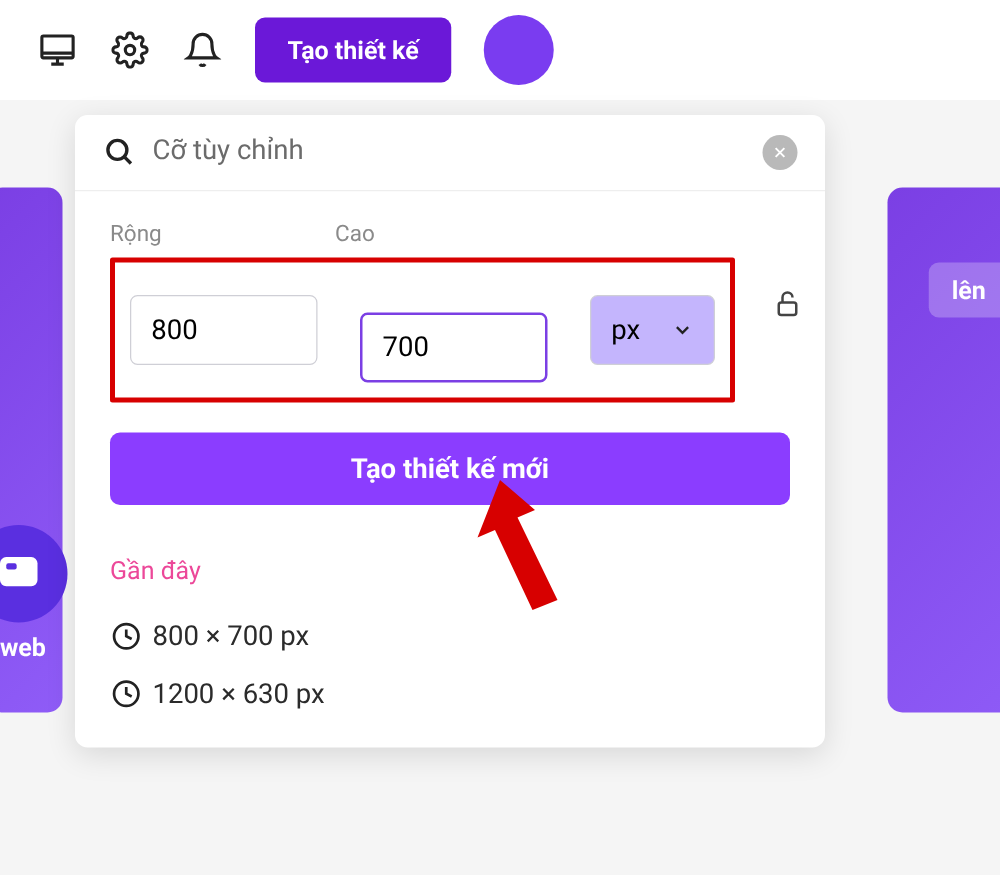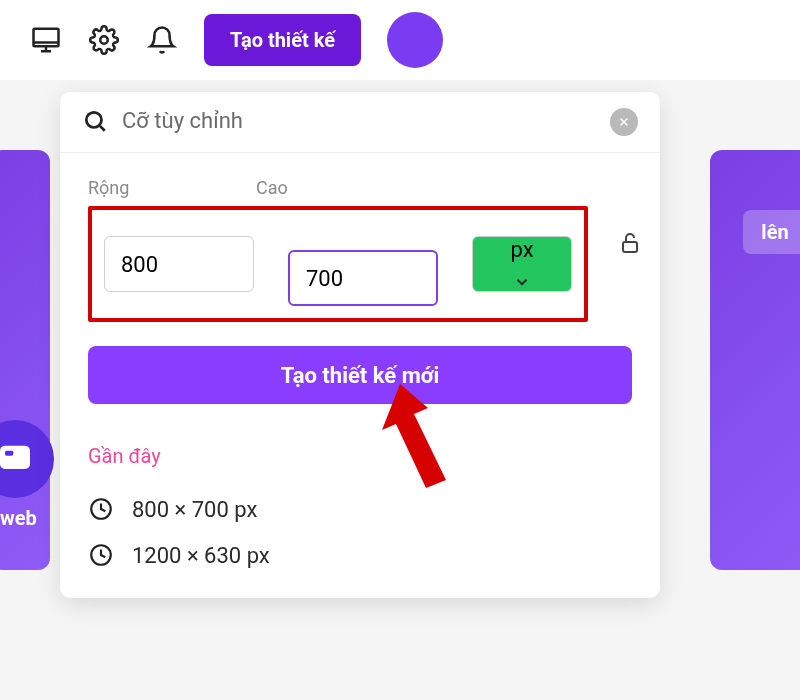--- a/index.html
+++ b/index.html
@@ -80,21 +80,21 @@
     font-size: 22px; color:#6b6b6b;
   }
   .clear-btn {
     width:28px; height:28px; border-radius:50%;
     background:#b9b9b9; color:#fff;
     display:flex; align-items:center; justify-content:center;
     font-size:16px; cursor:pointer; border:none;
   }
 
   .dims-area { padding: 24px 28px 0 28px; position:relative; }
-  .labels-row { display:flex; gap:8px; }
+  .labels-row { display:flex; gap:20px; }
   .labels-row .lbl { font-size:18px; color:#8a8a8a; width:160px; }
   .labels-row .lbl2 { font-size:18px; color:#8a8a8a; }
 
   .highlight-box {
     border: 4px solid #d70000;
     border-radius: 2px;
     padding: 12px 12px;
     display:flex; gap:34px; align-items:center;
     margin-top:8px;
     width: 500px;
@@ -104,42 +104,41 @@
     border:1px solid #cfcfd6; border-radius:6px;
     font-size:22px; padding:0 16px;
     outline:none;
   }
   .dim-input.focused { border:2px solid #7b3fe4;margin-top:28px; }
   .unit-select {
     width:130px; height:56px;
     border:1px solid #cfcfd6; border-radius:6px;
     display:flex; align-items:center; justify-content:space-between;
     padding:0 16px; font-size:22px; cursor:pointer;
-    background:#22c55e;
-    flex-direction:column;
+    background:#c4b5fd;
   }
   .lock-icon {
     position:absolute; right:18px; top:78px;
     color:#555; cursor:pointer;
   }
 
   .create-new-btn {
     display:block;
     margin: 24px 28px 12px 28px;
     width: calc(100% - 56px);
     height: 58px;
     background: #8b3dff;
     color:#fff; font-weight:700; font-size:22px;
     border:none; border-radius:8px; cursor:pointer;
   }
 
   .recent { padding: 28px 28px 0 28px; }
   .recent-title { font-size:20px; color:#ec4899; margin-bottom:18px; }
   .recent-item {
-    display:flex; align-items:center; gap:18px;
+    display:flex; align-items:center; gap:8px;
     font-size:22px; color:#2b2b2b;
     padding:10px 0; cursor:pointer;
   }
 
   .arrow {
     position:absolute;
     left:380px; top:384px;
     pointer-events:none;
   }
 

